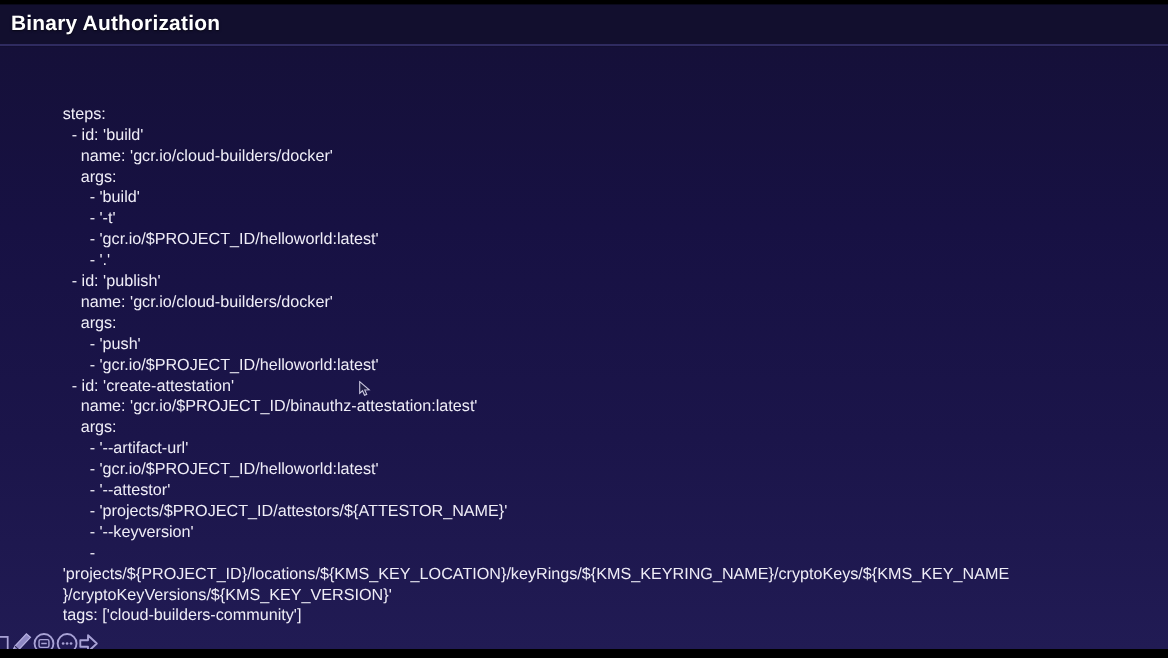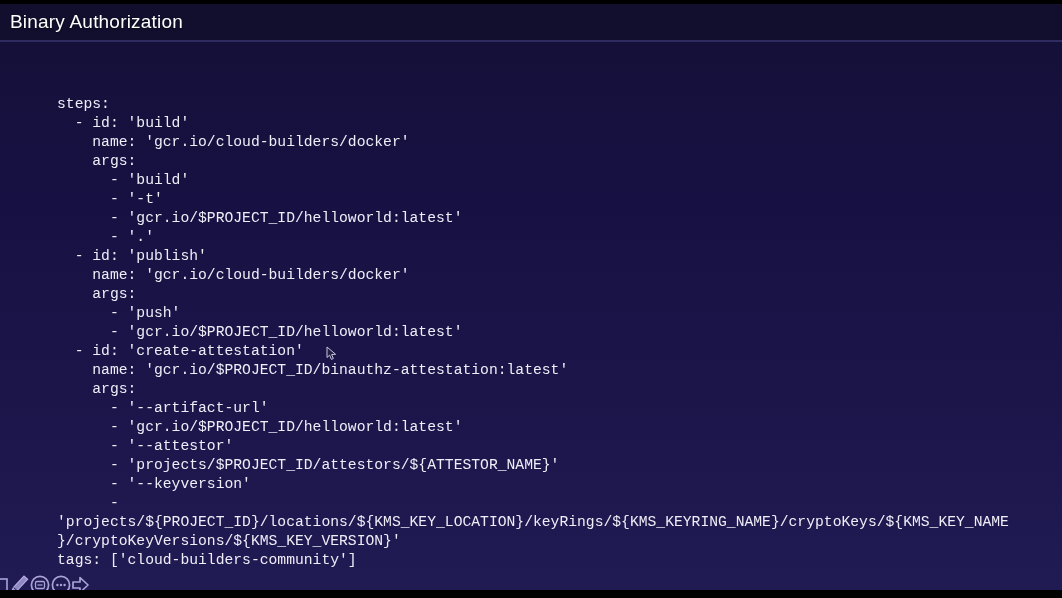--- a/index.html
+++ b/index.html
@@ -11,21 +11,21 @@
     background: #000;
   }
 
   
   .header-band {
     position: absolute; left: 0; top: 4px; width: 1062px; height: 37px;
     background: #120f2e;
   }
   .header-title {
     position: absolute; left: 10px; top: 7px;
-    color: #ffffff; font-size: 19px; font-weight: normal;
+    color: #ffffff; font-size: 19px; font-weight: bold;
     letter-spacing: 0.2px;
     text-shadow: 0 1px 2px rgba(0,0,0,0.6);
   }
   .divider {
     position: absolute; left: 0; top: 40px; width: 1062px; height: 2px;
     background: #2f2b60;
   }
 
   .body-area {
     position: absolute; left: 0; top: 42px; width: 1062px; height: 548px;
@@ -33,21 +33,21 @@
   }
 
   .slide-title {
     position: absolute; left: 115px; top: 54px;
     color: #ffffff; font-size: 27px; font-weight: bold;
     letter-spacing: 0.2px;
   }
 
   .code-block {
     position: absolute; left: 57px; top: 95px;
-    font-family: Liberation Mono, monospace;
+    font-family: Liberation Sans, sans-serif;
     font-size: 14.7px; line-height: 19px;
     color: #efedf7;
     white-space: pre;
   }
 
   .mouse-cursor {
     position: absolute; left: 326px; top: 346px; width: 12px; height: 15px;
   }
 
   .anno-toolbar {

